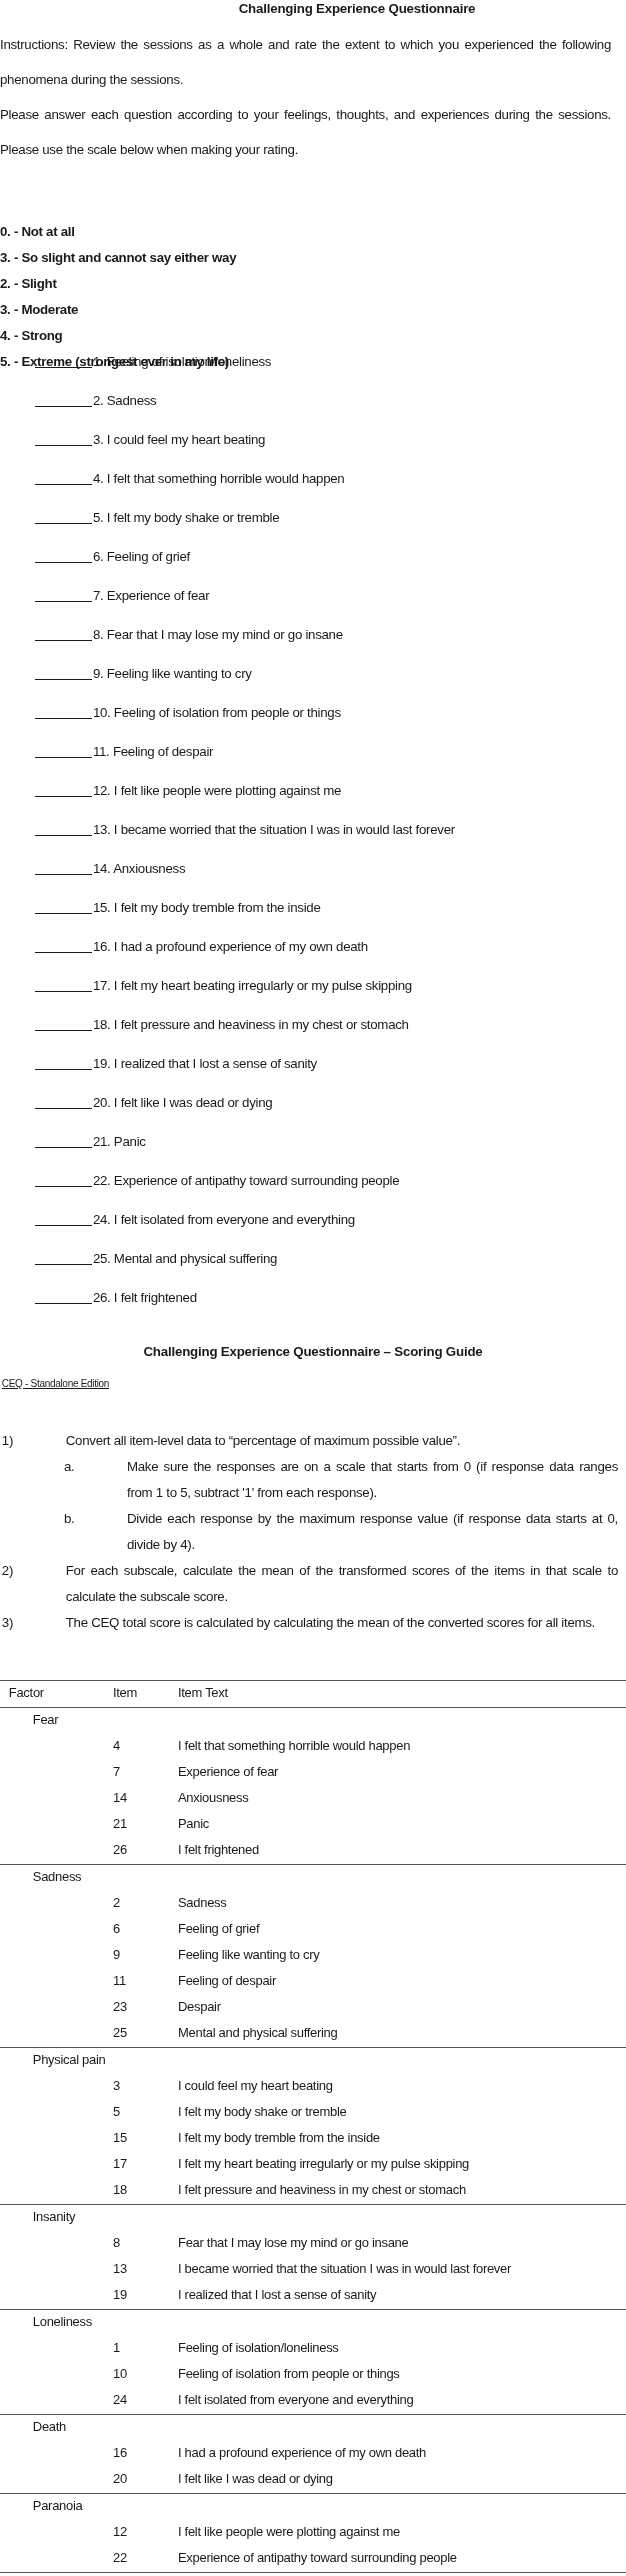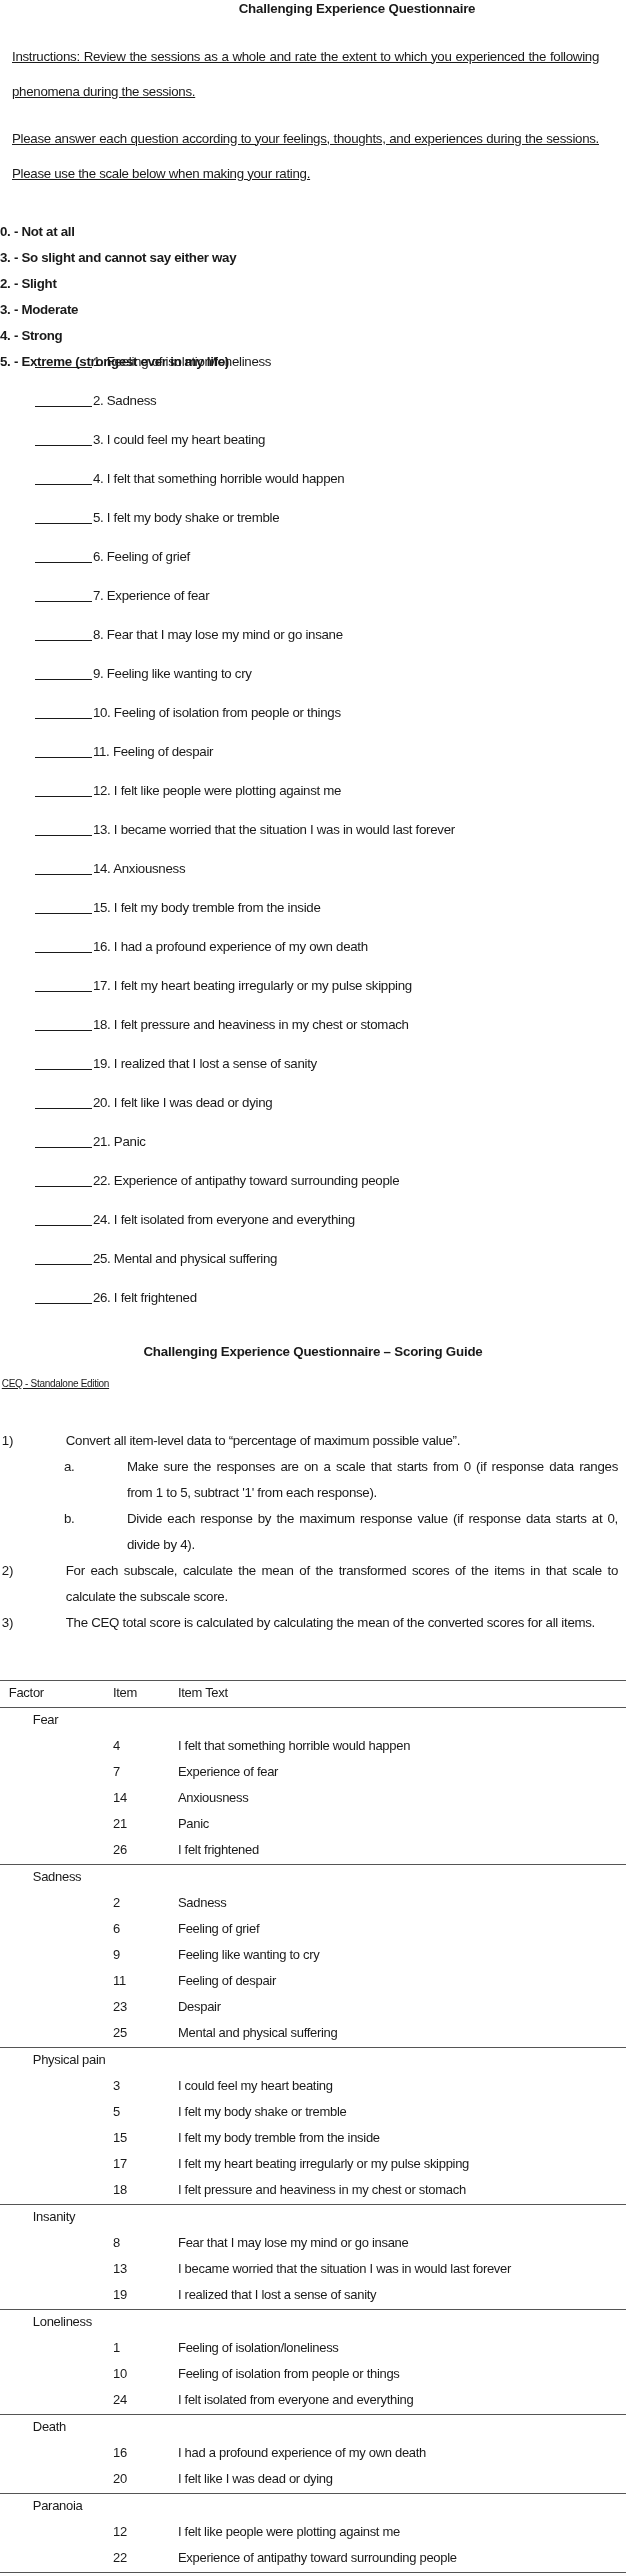--- a/index.html
+++ b/index.html
@@ -17,21 +17,21 @@
     position: absolute; left: 0; width: 626px; top: 0px;
     text-align: center; font-weight: bold; font-size: 13.3px; line-height: 17.7px;
     letter-spacing: -0.2px;
     padding-left: 44px;
   }
   .instructions {
     position: absolute; left: 0; top: 26.5px; width: 611px;
     font-size: 13.3px; line-height: 35px; text-align: justify;
     letter-spacing: -0.3px;
   }
-  .instructions p { margin: 12px; text-align: justify; text-align-last: left; text-decoration: underline; }
+  .instructions p { margin: 0; text-align: justify; text-align-last: left; }
   .scale {
     position: absolute; left: 0; top: 219px; width: 618px;
     font-size: 13.3px; font-weight: bold; line-height: 26px;
     letter-spacing: -0.3px;
   }
   .scale div { height: 26px; }
 
   .items { position: absolute; left: 35px; top: 353px; width: 583px; }
   .item {
     height: 39px; font-size: 13.3px; line-height: 17.7px;

